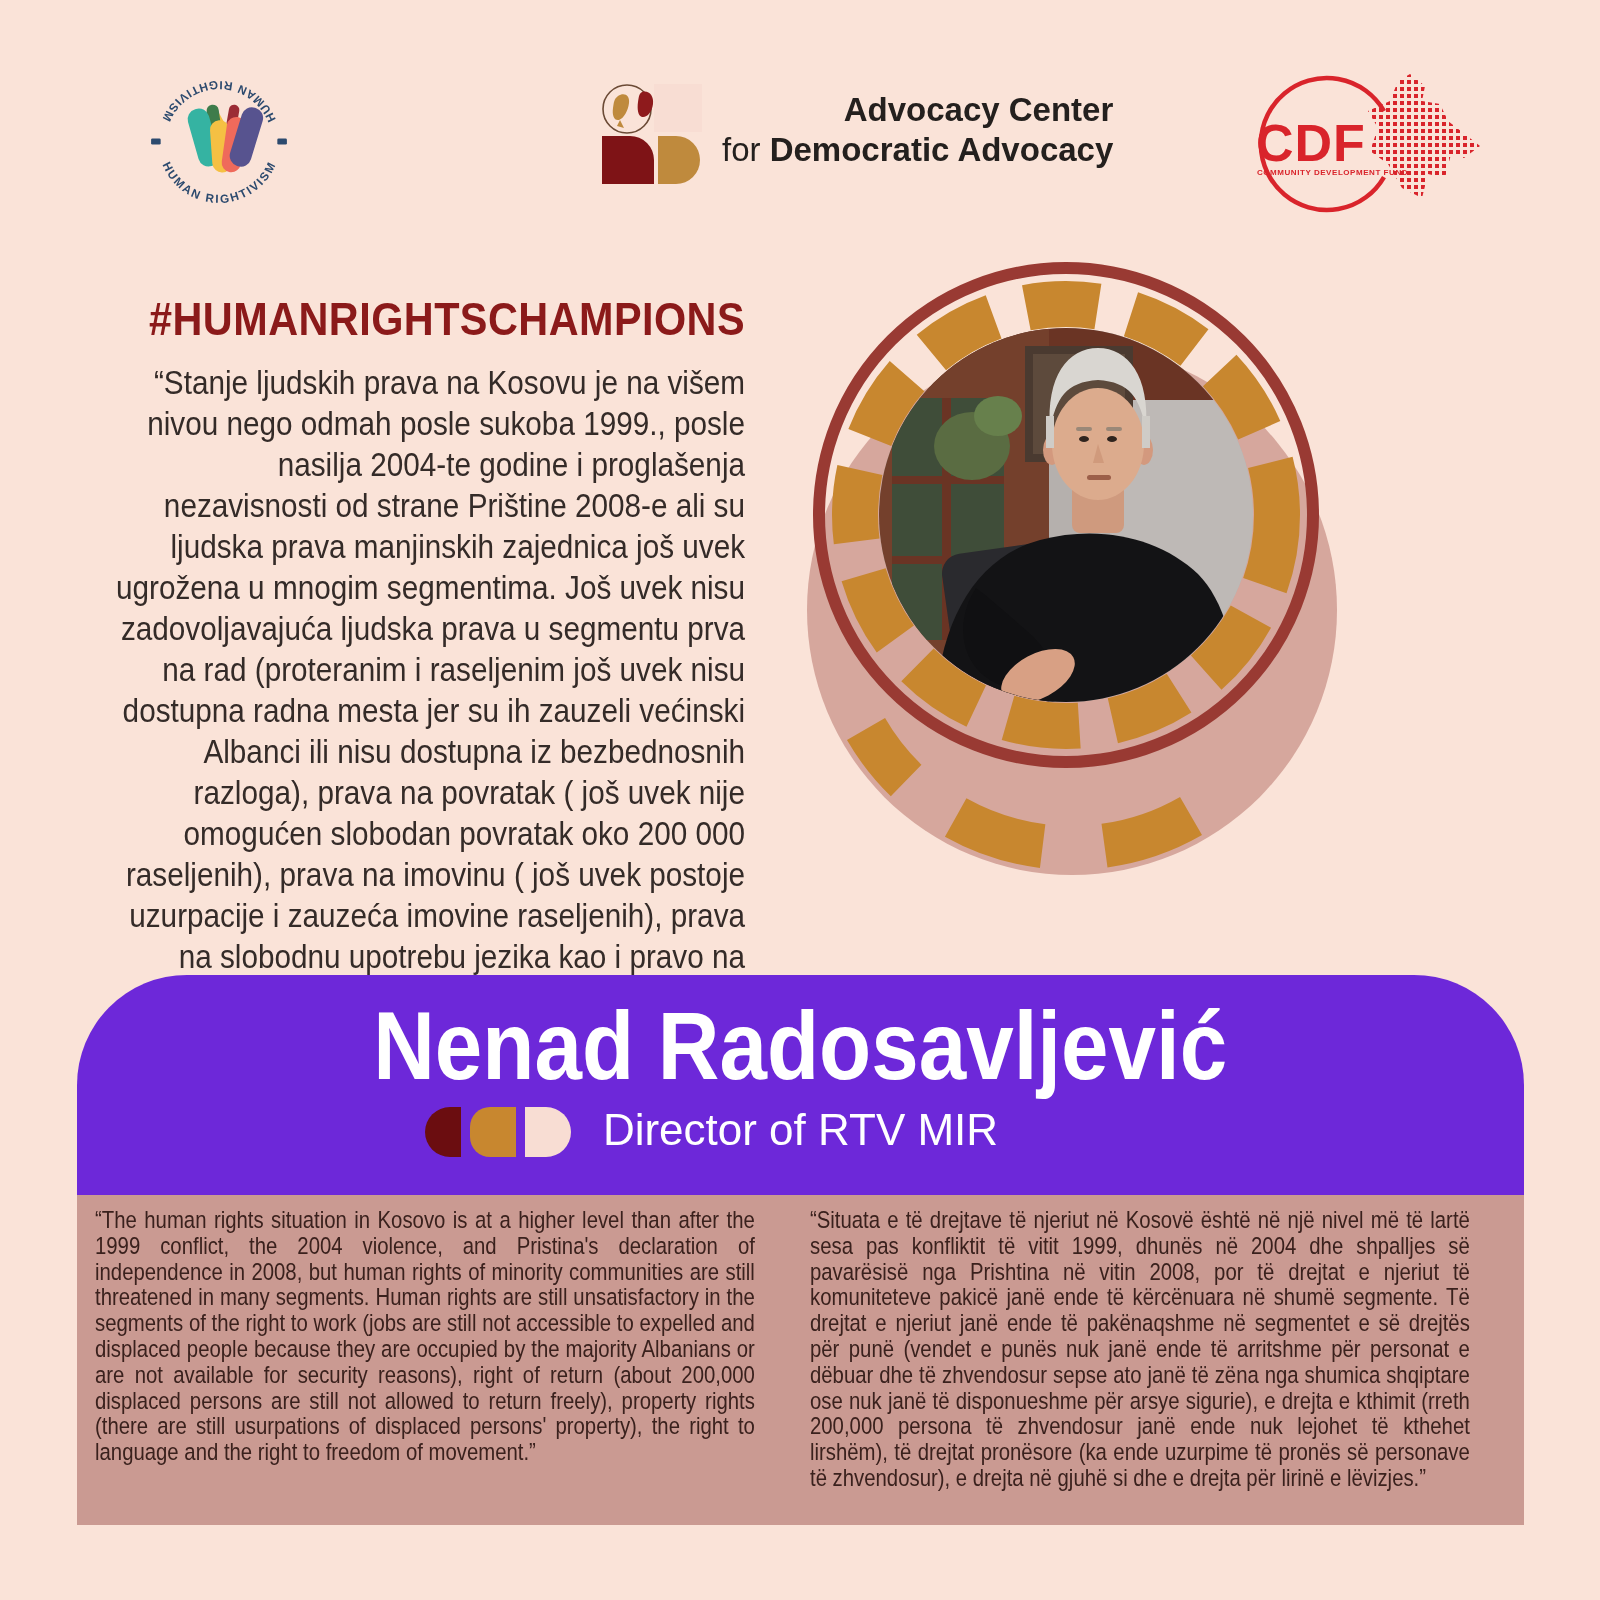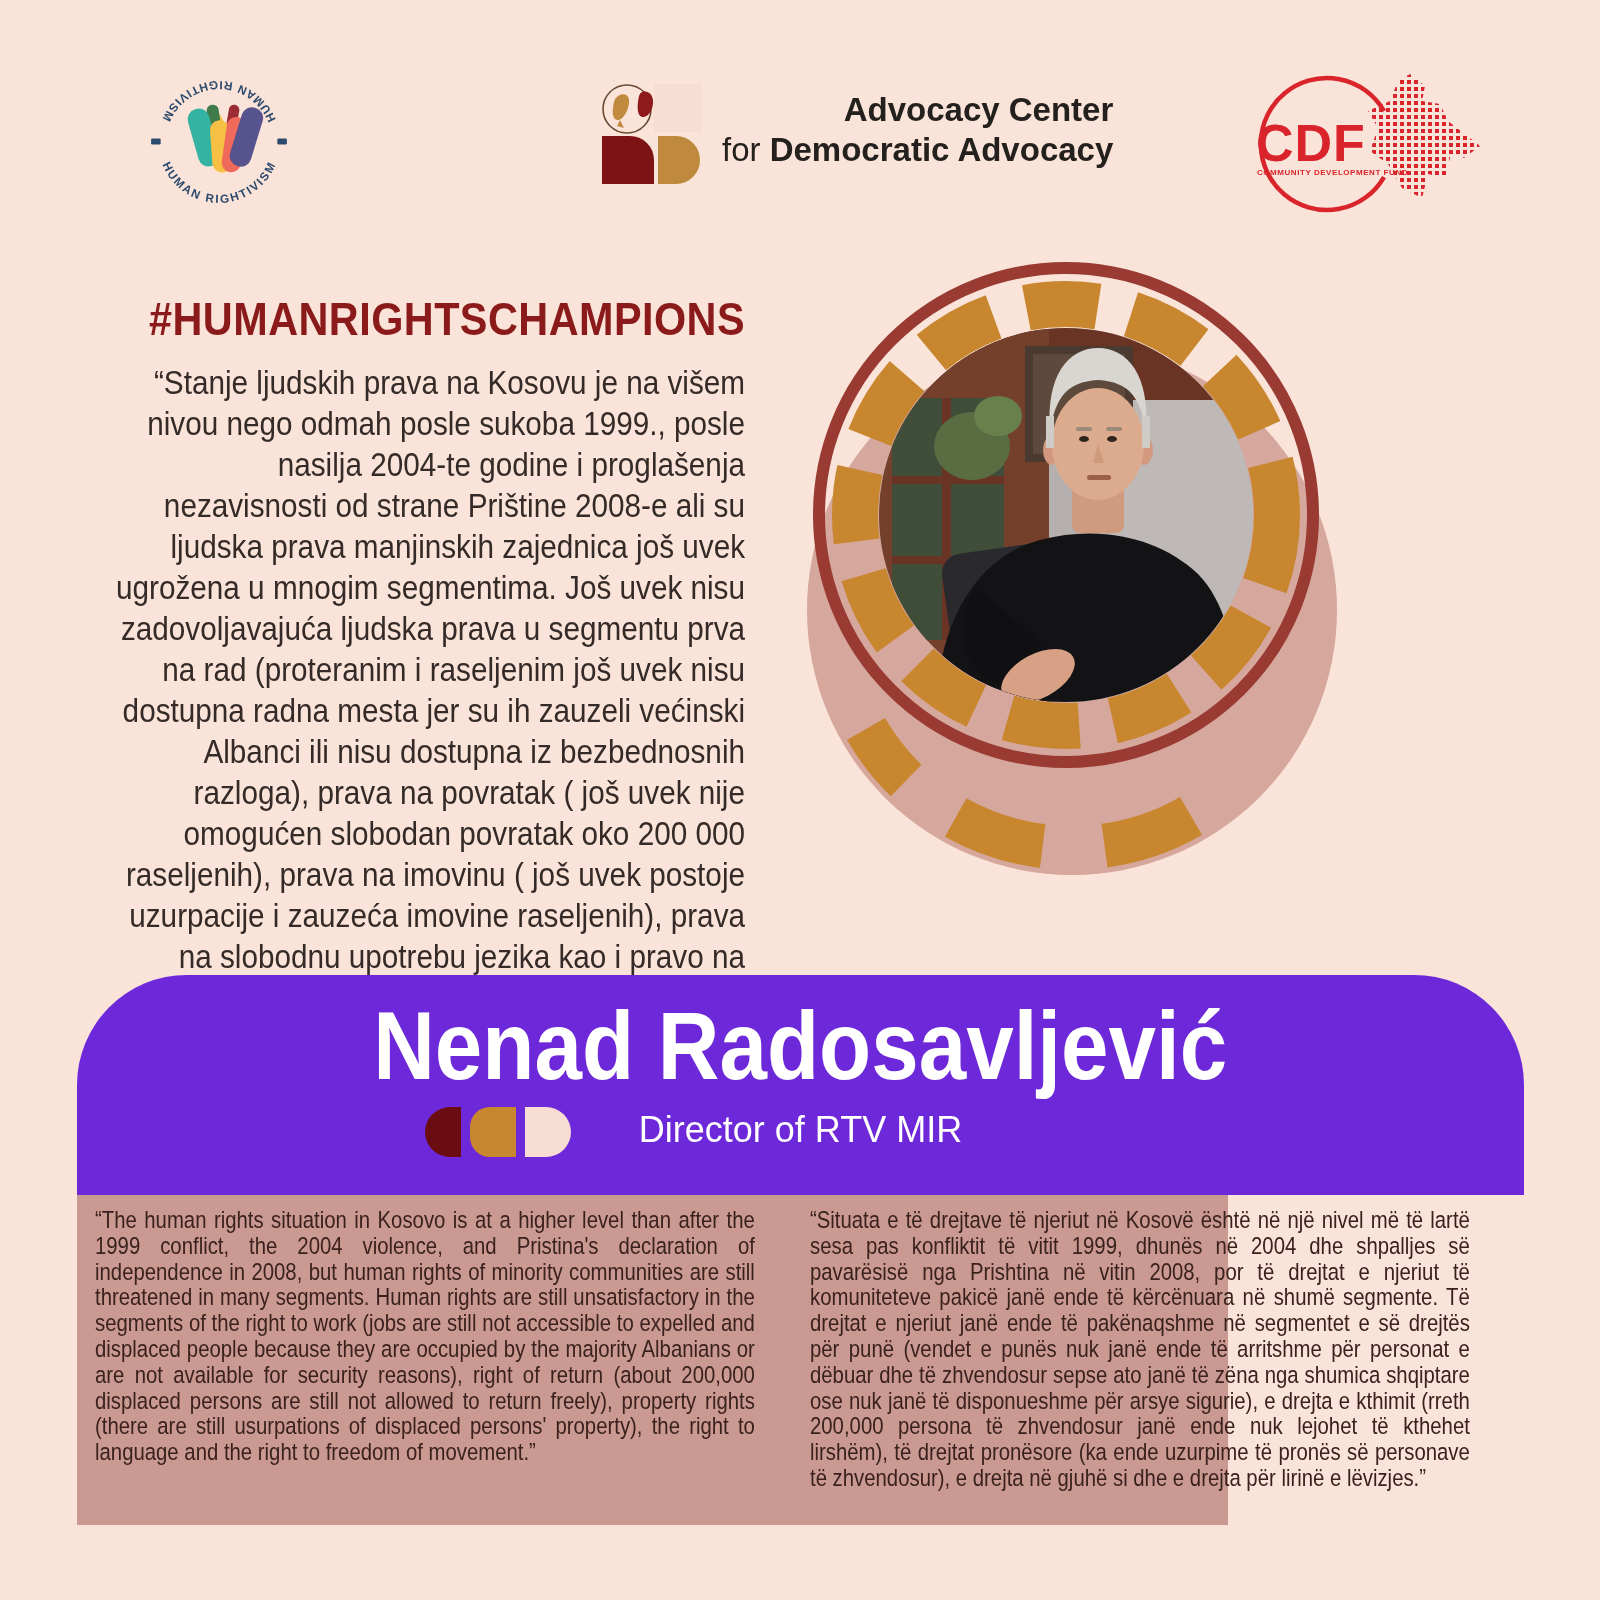--- a/index.html
+++ b/index.html
@@ -44,32 +44,32 @@
   .banner {
     position:absolute; left:77px; top:975px; width:1447px; height:220px;
     background:#6d28d9; border-radius:110px 110px 0 0;
     display:flex; flex-direction:column; align-items:center;
   }
   .person-name {
     margin:22px 0 0 0; color:#ffffff; font-size:97px; line-height:1;
     font-weight:700; transform:scaleX(0.88); white-space:nowrap;
   }
   .subtitle { position:relative; width:100%; height:64px; margin-top:8px; text-align:center; }
-  .person-title { color:#ffffff; font-size:36px; line-height:56px; }
+  .person-title { color:#ffffff; font-size:44px; line-height:56px; }
   .shape-row {
     position:absolute; top:5px; right:calc(50% + 230px);
     display:flex; gap:9px; align-items:center;
   }
   .shape-1 { width:36px; height:50px; background:#6b0d10; border-radius:25px 0 0 25px; }
   .shape-2 { width:46px; height:50px; background:#c8872f; border-radius:20px 0 0 20px; }
   .shape-3 { width:46px; height:50px; background:#f8ddd3; border-radius:0 25px 25px 0; }
 
   
   .panel {
-    position:absolute; left:77px; top:1195px; width:1151px; height:330px;
+    position:absolute; left:77px; top:1195px; width:1447px; height:330px;
     background:#ca9a92;
   }
   .panel p {
     position:absolute; top:12px; margin:0; width:795px;
     transform:scaleX(0.83); transform-origin:top left;
     font-size:24.5px; line-height:25.8px; color:#3a211d; font-weight:500;
     text-align:justify;
   }
   .quote-en { left:18px; }
   .quote-sq { left:733px; }

